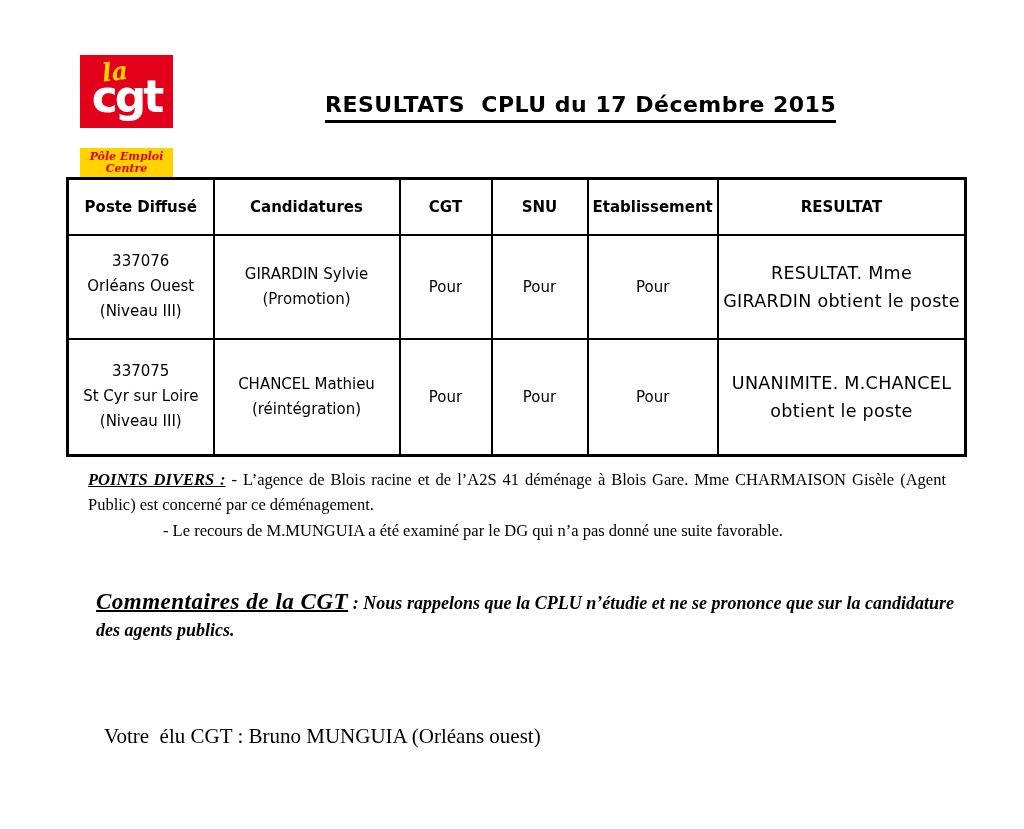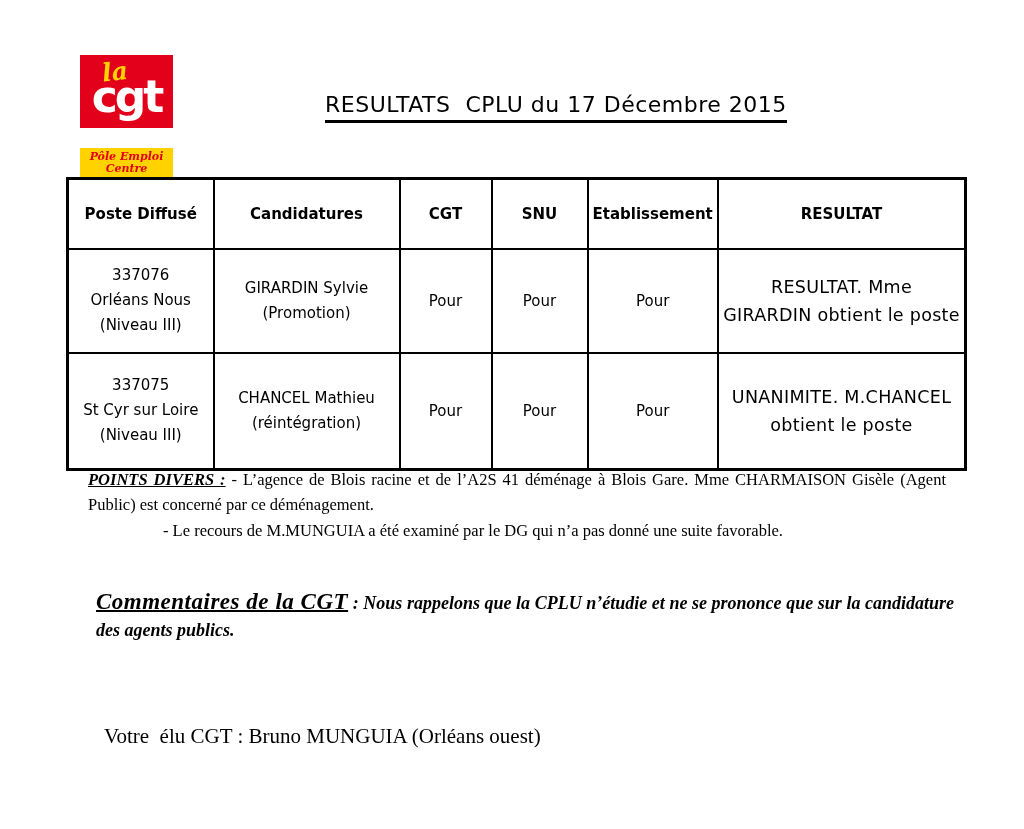--- a/index.html
+++ b/index.html
@@ -24,35 +24,35 @@
   }
   .logo-yellow {
     background:#ffd200; color:#e2001a; text-align:center;
     font-family:"DejaVu Serif", serif; font-style:italic; font-weight:bold;
     font-size:11px; line-height:12px; padding:3px 0 4px;margin-top:20px;
   }
 
   
   .title {
     position:absolute; left:325px; top:92px;
-    font-size:22px; font-weight:normal; letter-spacing:0.5px;
+    font-size:22px; font-weight:bold; letter-spacing:0.5px;
     border-bottom:3px solid #000; padding-bottom:3px;
   }
 
   
   table.results {
     position:absolute; left:66px; top:177px;
     border-collapse:collapse; table-layout:fixed;
     border:3px solid #000;
   }
   table.results td, table.results th {
     border:2px solid #000; text-align:center; vertical-align:middle;
     font-weight:normal; padding:4px; overflow:hidden;
   }
-  table.results th { font-size:15px; font-weight:bold; height:70px; }
+  table.results th { font-size:15px; font-weight:bold; height:56px; }
   .row1 td { height:104px; }
   .row2 td { height:117px; }
   .cell-sm { font-size:15px; line-height:25px; }
   .cell-vote { font-size:15px; }
   .cell-res { font-size:17.5px; line-height:28px; letter-spacing:0.3px; }
 
   
   .points { position:absolute; left:88px; top:467px; width:858px;
     font-family:"Liberation Serif", serif; font-size:16.5px; line-height:25px; }
   .points-p1 { text-align:justify; }
@@ -108,21 +108,21 @@
       <th>Poste Diffusé</th>
       <th>Candidatures</th>
       <th>CGT</th>
       <th>SNU</th>
       <th>Etablissement</th>
       <th>RESULTAT</th>
     </tr>
     <tr class="row1">
       <td class="cell-sm">
         <div>337076</div>
-        <div>Orléans Nous</div>
+        <div>Orléans Ouest</div>
         <div>(Niveau III)</div>
       </td>
       <td class="cell-sm">
         <div>GIRARDIN Sylvie</div>
         <div>(Promotion)</div>
       </td>
       <td class="cell-vote">Pour</td>
       <td class="cell-vote">Pour</td>
       <td class="cell-vote">Pour</td>
       <td class="cell-res">

